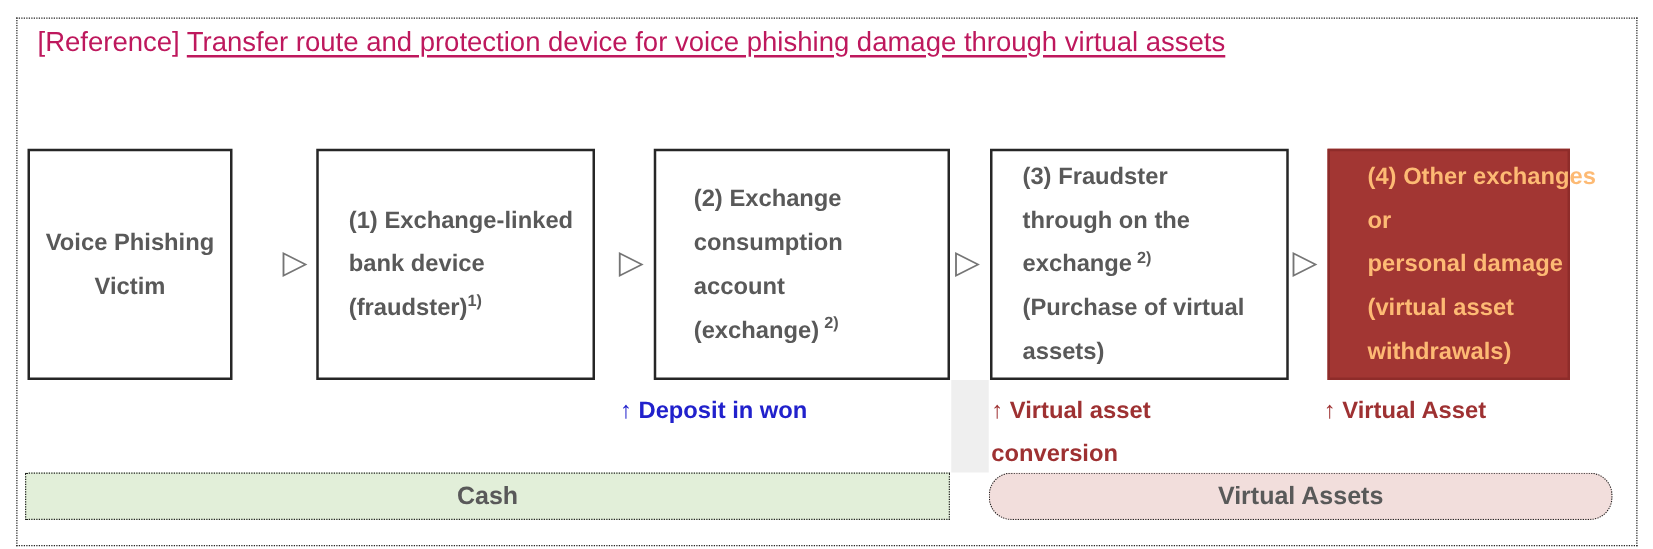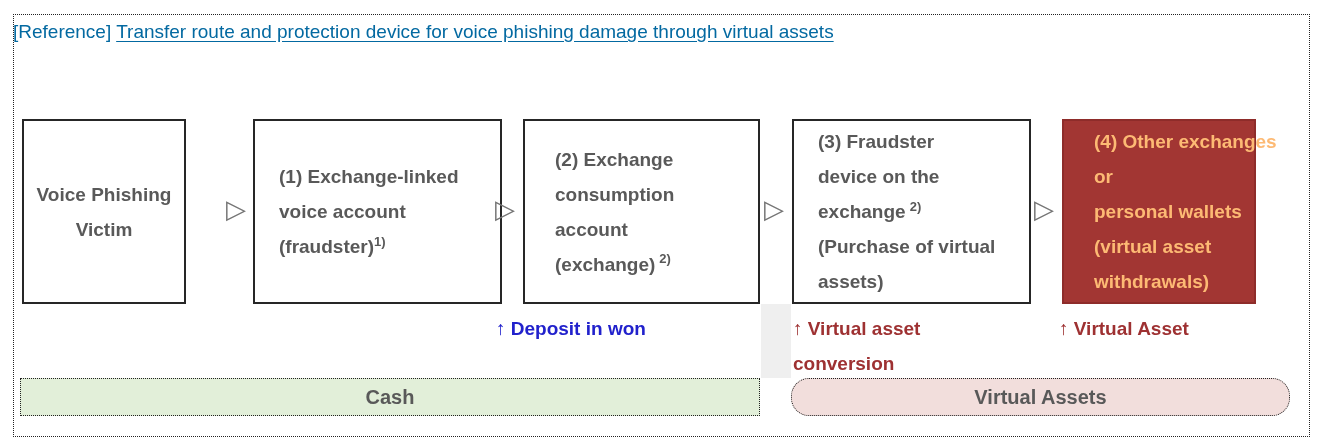--- a/index.html
+++ b/index.html
@@ -5,35 +5,35 @@
   html,body{margin:0;padding:0;background:#fff;}
   #page{
     position:relative;width:1322px;height:439px;background:#ffffff;
     font-family:"Liberation Sans",sans-serif;overflow:hidden;
   }
   .frame{
     position:absolute;left:13px;top:14px;width:1295px;height:421px;
     border:1px dotted #222;background:transparent;
   }
   .title{
-    position:absolute;left:13px;top:21px;font-size:19px;color:#0369a1;
+    position:absolute;left:30px;top:21px;font-size:22px;color:#be185d;
     white-space:nowrap;
   }
   .title .link{text-decoration:underline;text-underline-offset:3px;}
   .flow-box{
     position:absolute;top:119px;height:185px;box-sizing:border-box;
     border:2px solid #262626;background:#fff;color:#595959;
     font-weight:bold;font-size:19px;line-height:35px;
     display:flex;flex-direction:column;justify-content:center;
   }
   .flow-box .line{white-space:nowrap;}
   .flow-box sup{font-size:13px;line-height:0;}
   sup.gap{margin-left:4px;}
   .box-victim{left:22px;width:164px;align-items:center;text-align:center;}
-  .box-step1{left:253px;width:249px;padding-left:24px;}
+  .box-step1{left:253px;width:223px;padding-left:24px;}
   .box-step2{left:523px;width:237px;padding-left:30px;}
   .box-step3{left:792px;width:239px;padding-left:24px;}
   .box-step4{
     left:1062px;width:194px;padding-left:30px;
     background:#A23633;border-color:#8e2c2a;color:#fdba74;
   }
   .flow-arrow{
     position:absolute;top:196px;font-size:26px;color:#757575;line-height:26px;
   }
   .arrow-1{left:226px;} .arrow-2{left:495px;} .arrow-3{left:764px;} .arrow-4{left:1034px;}
@@ -68,49 +68,49 @@
 
   <div class="flow-box box-victim">
     <div class="line">Voice Phishing</div>
     <div class="line">Victim</div>
   </div>
 
   <span class="flow-arrow arrow-1">▷</span>
 
   <div class="flow-box box-step1">
     <div class="line">(1) Exchange-linked</div>
-    <div class="line">voice account</div>
+    <div class="line">bank device</div>
     <div class="line"><span>(fraudster)</span><sup>1)</sup></div>
   </div>
 
   <span class="flow-arrow arrow-2">▷</span>
 
   <div class="flow-box box-step2">
     <div class="line">(2) Exchange</div>
     <div class="line">consumption</div>
     <div class="line">account</div>
     <div class="line"><span>(exchange)</span><sup class="gap">2)</sup></div>
   </div>
 
   <span class="flow-arrow arrow-3">▷</span>
 
   <div class="flow-box box-step3">
     <div class="line">(3) Fraudster</div>
-    <div class="line">device on the</div>
+    <div class="line">through on the</div>
     <div class="line"><span>exchange</span><sup class="gap">2)</sup></div>
     <div class="line">(Purchase of virtual</div>
     <div class="line">assets)</div>
   </div>
 
   <span class="flow-arrow arrow-4">▷</span>
 
   <div class="flow-box box-step4">
     <div class="line">(4) Other exchanges</div>
     <div class="line">or</div>
-    <div class="line">personal wallets</div>
+    <div class="line">personal damage</div>
     <div class="line">(virtual asset</div>
     <div class="line">withdrawals)</div>
   </div>
 
   <div class="divider-strip"></div>
 
   <div class="annotation ann-deposit">
     <div class="line">↑ Deposit in won</div>
   </div>
 

